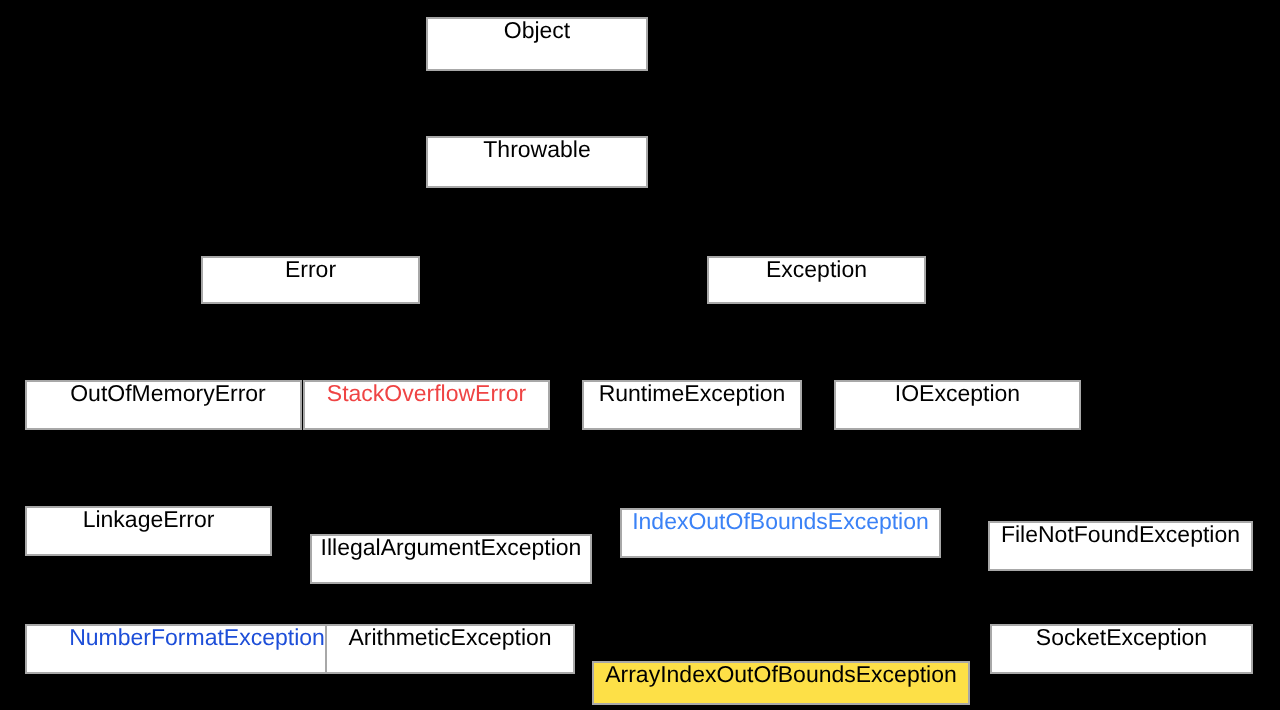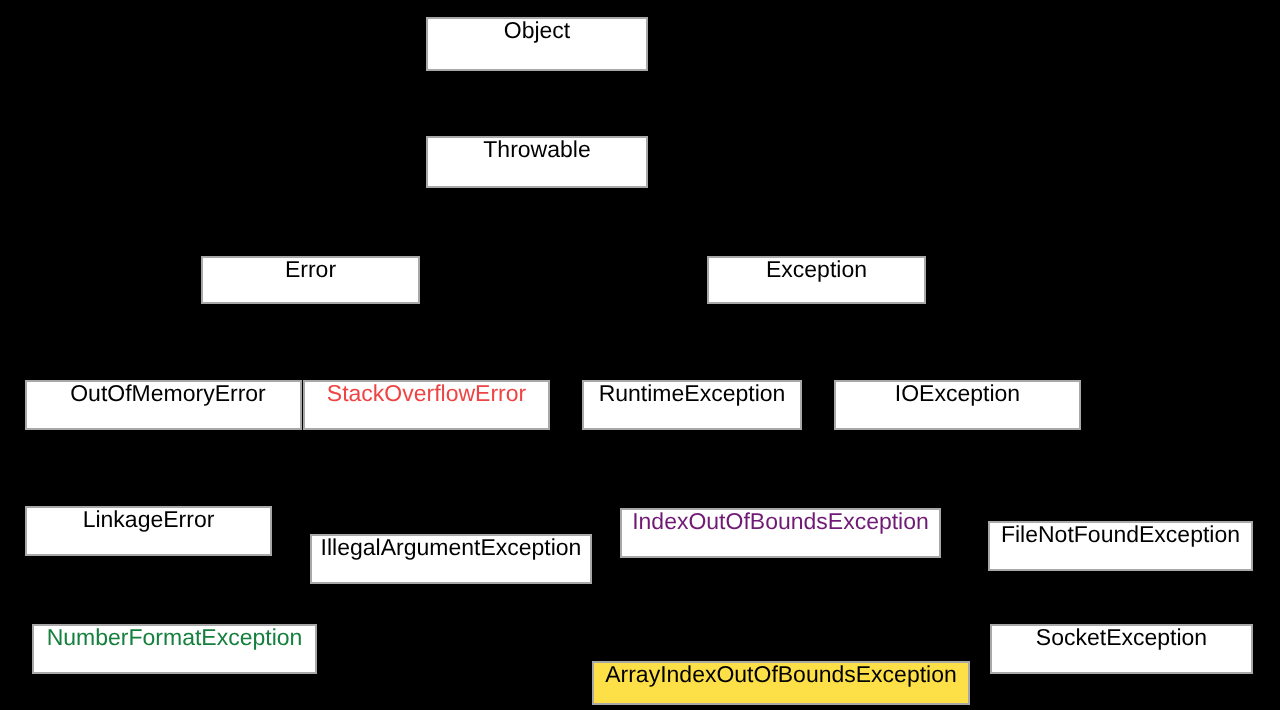--- a/index.html
+++ b/index.html
@@ -70,28 +70,31 @@
     </div>
     <div class="node" style="left: 834px; top: 380px; width: 247px; height: 50px; background: rgb(255, 255, 255); border-color: rgb(168, 168, 168); color: rgb(0, 0, 0);">
       <span class="node-label">IOException</span>
     </div>
     <div class="node" style="left: 25px; top: 506px; width: 247px; height: 50px; background: rgb(255, 255, 255); border-color: rgb(168, 168, 168); color: rgb(0, 0, 0);">
       <span class="node-label">LinkageError</span>
     </div>
     <div class="node" style="left: 310px; top: 506px; width: 282px; height: 50px; background: rgb(255, 255, 255); border-color: rgb(168, 168, 168); color: rgb(0, 0, 0); margin-top: 28px;">
       <span class="node-label">IllegalArgumentException</span>
     </div>
-    <div class="node" style="left: 620px; top: 508px; width: 321px; height: 50px; background: rgb(255, 255, 255); border-color: rgb(168, 168, 168); color: #701a75;">
+    <div class="node" style="left: 620px; top: 508px; width: 321px; height: 50px; background: rgb(255, 255, 255); border-color: rgb(168, 168, 168); color: #3b82f6;">
       <span class="node-label">IndexOutOfBoundsException</span>
     </div>
     <div class="node" style="left: 988px; top: 506px; width: 265px; height: 50px; background: rgb(255, 255, 255); border-color: rgb(168, 168, 168); color: rgb(0, 0, 0); margin-top: 15px;">
       <span class="node-label">FileNotFoundException</span>
     </div>
-    <div class="node" style="left: 32px; top: 624px; width: 285px; height: 50px; background: rgb(255, 255, 255); border-color: rgb(168, 168, 168); color: #15803d;">
+    <div class="node" style="left: 25px; top: 624px; width: 344px; height: 50px; background: rgb(255, 255, 255); border-color: rgb(168, 168, 168); color: #1d4ed8;">
       <span class="node-label">NumberFormatException</span>
+    </div>
+    <div class="node" style="left: 325px; top: 624px; width: 250px; height: 50px; background: rgb(255, 255, 255); border-color: rgb(168, 168, 168); color: rgb(0, 0, 0);">
+      <span class="node-label">ArithmeticException</span>
     </div>
     <div class="node" style="left: 592px; top: 661px; width: 378px; height: 44px; background: #fde047; border-color: rgb(168, 168, 168); color: rgb(0, 0, 0);">
       <span class="node-label">ArrayIndexOutOfBoundsException</span>
     </div>
     <div class="node" style="left: 990px; top: 624px; width: 263px; height: 50px; background: rgb(255, 255, 255); border-color: rgb(168, 168, 168); color: rgb(0, 0, 0);">
       <span class="node-label">SocketException</span>
     </div>
   </div>
 
 </body></html>

